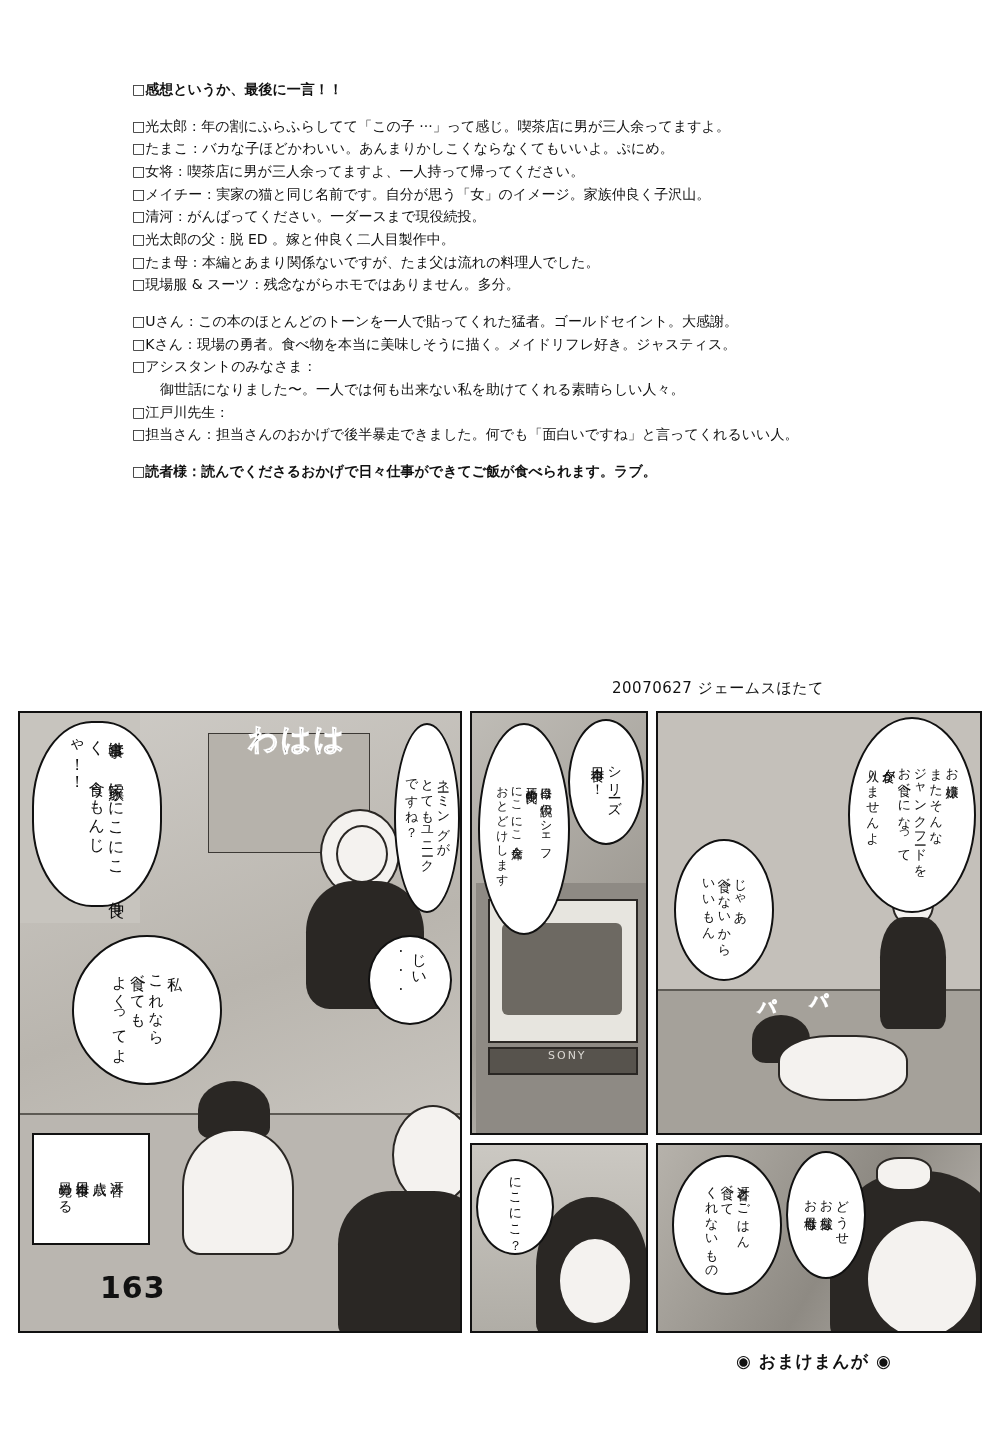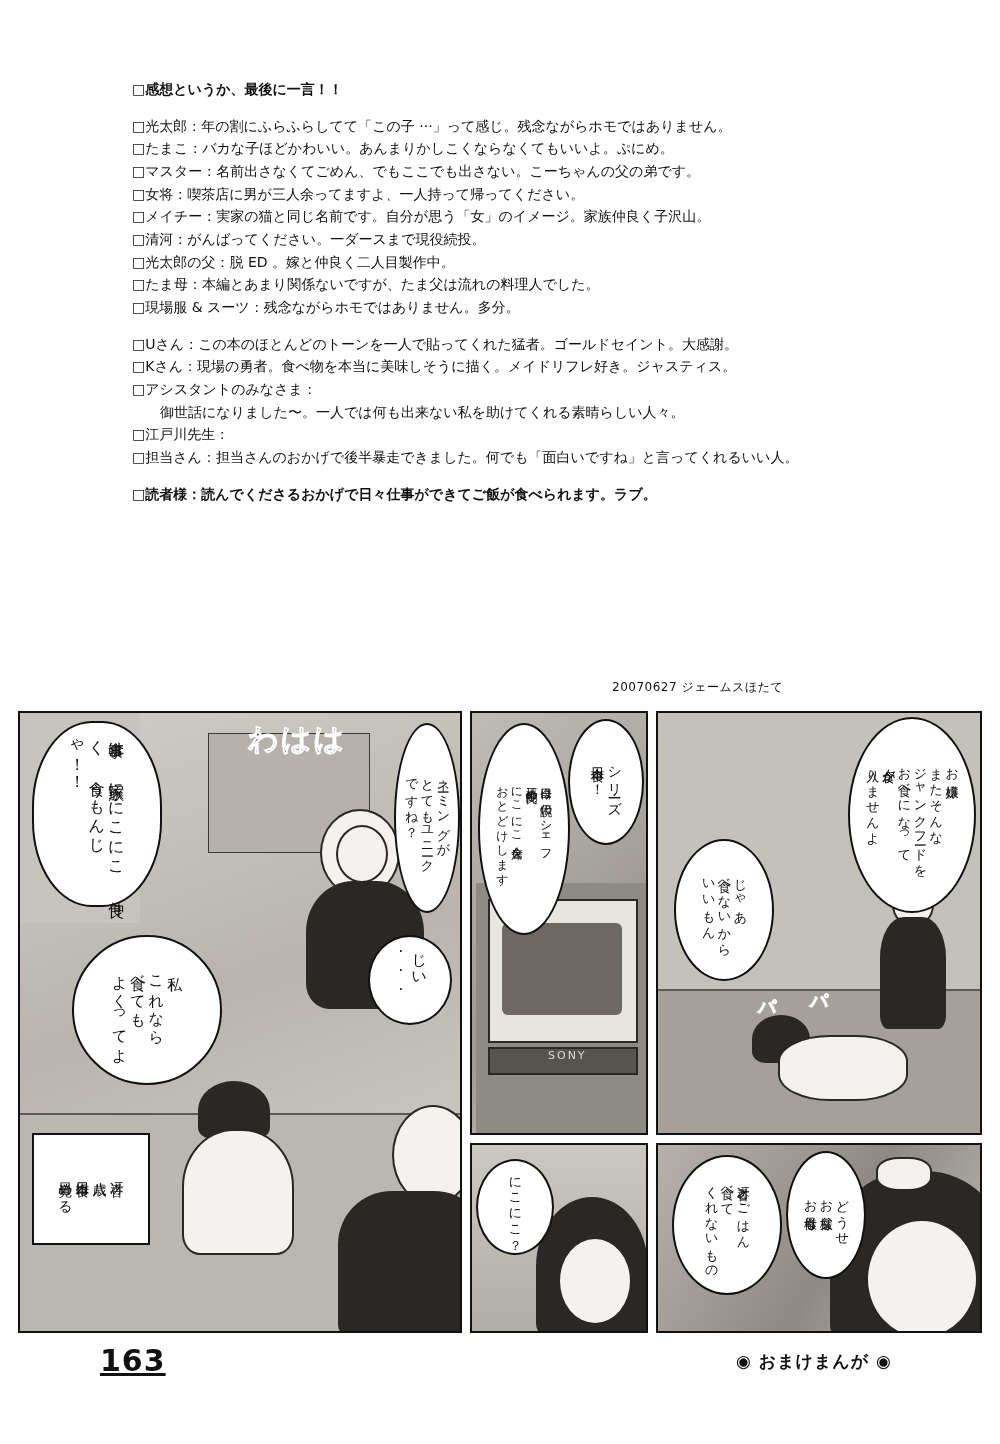--- a/index.html
+++ b/index.html
@@ -36,21 +36,21 @@
     padding-left: 28px;
   }
   .bold {
     font-weight: bold;
   }
 
   .signature {
     position: absolute;
     left: 612px;
     top: 679px;
-    font-size: 12px;
+    font-size: 15px;
     letter-spacing: 0.5px;
   }
 
   
   .comic {
     position: absolute;
     left: 18px;
     top: 703px;
     width: 964px;
     height: 630px;
@@ -135,46 +135,44 @@
   }
   .floorline {
     position: absolute;
     background: #5d5a54;
     height: 2px;
   }
 
   .page-number {
     position: absolute;
     left: 100px;
-    top: 1343px;
+    top: 1270px;
     font-size: 30px;
     font-weight: bold;
     letter-spacing: 1px;
     color: #111;
-    text-decoration: underline;
   }
   .omake {
     position: absolute;
     left: 736px;
     top: 1350px;
     font-size: 17px;
     font-weight: bold;
     letter-spacing: 1px;
     color: #111;
   }
 </style>
 </head>
 <body>
 
 <div class="afterword">
   <div class="line bold">□感想というか、最後に一言！！</div>
   <div class="gap"></div>
-  <div class="line">□光太郎：年の割にふらふらしてて「この子 ···」って感じ。残念ながらホモではありません。</div>
+  <div class="line">□光太郎：年の割にふらふらしてて「この子 ···」って感じ。喫茶店に男が三人余ってますよ。</div>
   <div class="line">□たまこ：バカな子ほどかわいい。あんまりかしこくならなくてもいいよ。ぷにめ。</div>
-  <div class="line">□マスター：名前出さなくてごめん、でもここでも出さない。こーちゃんの父の弟です。</div>
   <div class="line">□女将：喫茶店に男が三人余ってますよ、一人持って帰ってください。</div>
   <div class="line">□メイチー：実家の猫と同じ名前です。自分が思う「女」のイメージ。家族仲良く子沢山。</div>
   <div class="line">□清河：がんばってください。一ダースまで現役続投。</div>
   <div class="line">□光太郎の父：脱 ED 。嫁と仲良く二人目製作中。</div>
   <div class="line">□たま母：本編とあまり関係ないですが、たま父は流れの料理人でした。</div>
   <div class="line">□現場服 &amp; スーツ：残念ながらホモではありません。多分。</div>
   <div class="gap"></div>
   <div class="line">□Uさん：この本のほとんどのトーンを一人で貼ってくれた猛者。ゴールドセイント。大感謝。</div>
   <div class="line">□Kさん：現場の勇者。食べ物を本当に美味しそうに描く。メイドリフレ好き。ジャスティス。</div>
   <div class="line">□アシスタントのみなさま：</div>

